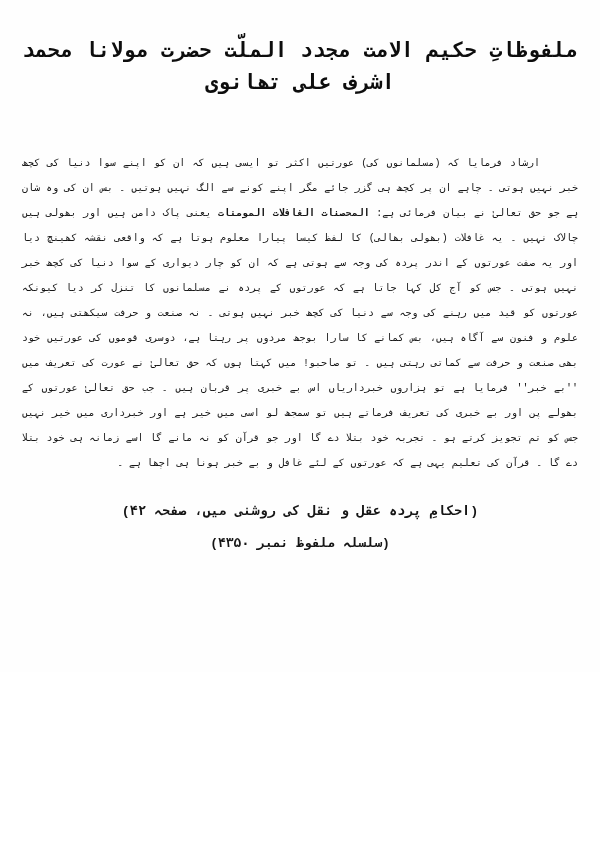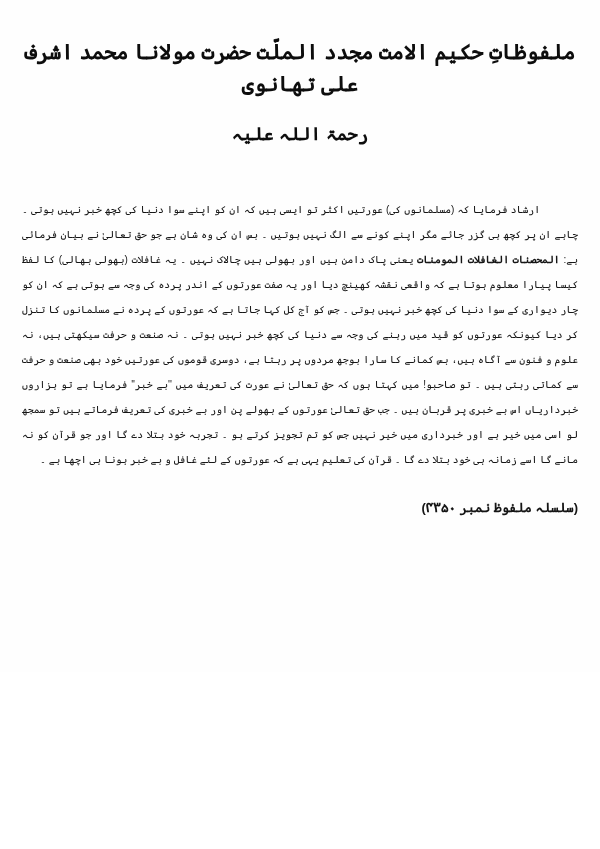--- a/index.html
+++ b/index.html
@@ -8,21 +8,21 @@
     background: #ffffff;
   }
   .page {
     position: relative;
     width: 600px;
     height: 672px;
     margin: 0 auto;
     background: #fefefe;
     overflow: hidden;
     direction: rtl;
-    font-family: Liberation Sans, sans-serif;
+    font-family: Liberation Mono, monospace;
     color: #111111;
     box-sizing: border-box;
     padding: 0 22px;
   }
   .header {
     margin-top: 36px;
     text-align: center;
   }
   .header-line1 {
     font-size: 21px;
@@ -57,38 +57,38 @@
     letter-spacing: 1px;
   }
   .citation {
     margin-top: 26px;
     text-align: center;
     font-size: 13.5px;
     font-weight: bold;
     color: #151515;
   }
   .series-note {
-    margin-top: 28px;
-    text-align: right; 
+    margin-top: 16px;
+    text-align: center; 
     font-size: 13px;
     font-weight: bold;
     color: #151515;
   }
 </style>
 </head>
 <body>
 
 <div class="page">
 
   <div class="header">
     <div class="header-line1">ملفوظاتِ حکیم الامت مجدد الملّت حضرت مولانا محمد اشرف علی تھانوی</div>
-    <div class="header-line2">رحمۃ اللہ علیہ</div>
   </div>
 
 
   <p class="body-text">
     <span>ارشاد فرمایا کہ (مسلمانوں کی) عورتیں اکثر تو ایسی ہیں کہ ان کو اپنے سوا دنیا کی کچھ خبر نہیں ہوتی ۔ چاہے ان پر کچھ ہی گزر جائے مگر اپنے کونے سے الگ نہیں ہوتیں ۔ بس ان کی وہ شان ہے جو حق تعالیٰ نے بیان فرمائی ہے: </span><span class="arabic-quote">المحصنات الغافلات المومنات</span><span> یعنی پاک دامن ہیں اور بھولی ہیں چالاک نہیں ۔ یہ غافلات (بھولی بھالی) کا لفظ کیسا پیارا معلوم ہوتا ہے کہ واقعی نقشہ کھینچ دیا اور یہ صفت عورتوں کے اندر پردہ کی وجہ سے ہوتی ہے کہ ان کو چار دیواری کے سوا دنیا کی کچھ خبر نہیں ہوتی ۔ جس کو آج کل کہا جاتا ہے کہ عورتوں کے پردہ نے مسلمانوں کا تنزل کر دیا کیونکہ عورتوں کو قید میں رہنے کی وجہ سے دنیا کی کچھ خبر نہیں ہوتی ۔ نہ صنعت و حرفت سیکھتی ہیں، نہ علوم و فنون سے آگاہ ہیں، بس کمانے کا سارا بوجھ مردوں پر رہتا ہے، دوسری قوموں کی عورتیں خود بھی صنعت و حرفت سے کماتی رہتی ہیں ۔ تو صاحبو! میں کہتا ہوں کہ حق تعالیٰ نے عورت کی تعریف میں ''بے خبر'' فرمایا ہے تو ہزاروں خبرداریاں اس بے خبری پر قربان ہیں ۔ جب حق تعالیٰ عورتوں کے بھولے پن اور بے خبری کی تعریف فرماتے ہیں تو سمجھ لو اسی میں خیر ہے اور خبرداری میں خیر نہیں جس کو تم تجویز کرتے ہو ۔ تجربہ خود بتلا دے گا اور جو قرآن کو نہ مانے گا اسے زمانہ ہی خود بتلا دے گا ۔ قرآن کی تعلیم یہی ہے کہ عورتوں کے لئے غافل و بے خبر ہونا ہی اچھا ہے ۔</span>
   </p>
 
+  <div class="citation">(احکامِ پردہ عقل و نقل کی روشنی میں، صفحہ ۴۲)</div>
 
   <div class="series-note">(سلسلہ ملفوظ نمبر ۴۳۵۰)</div>
 
 </div>
 
 </body></html>

